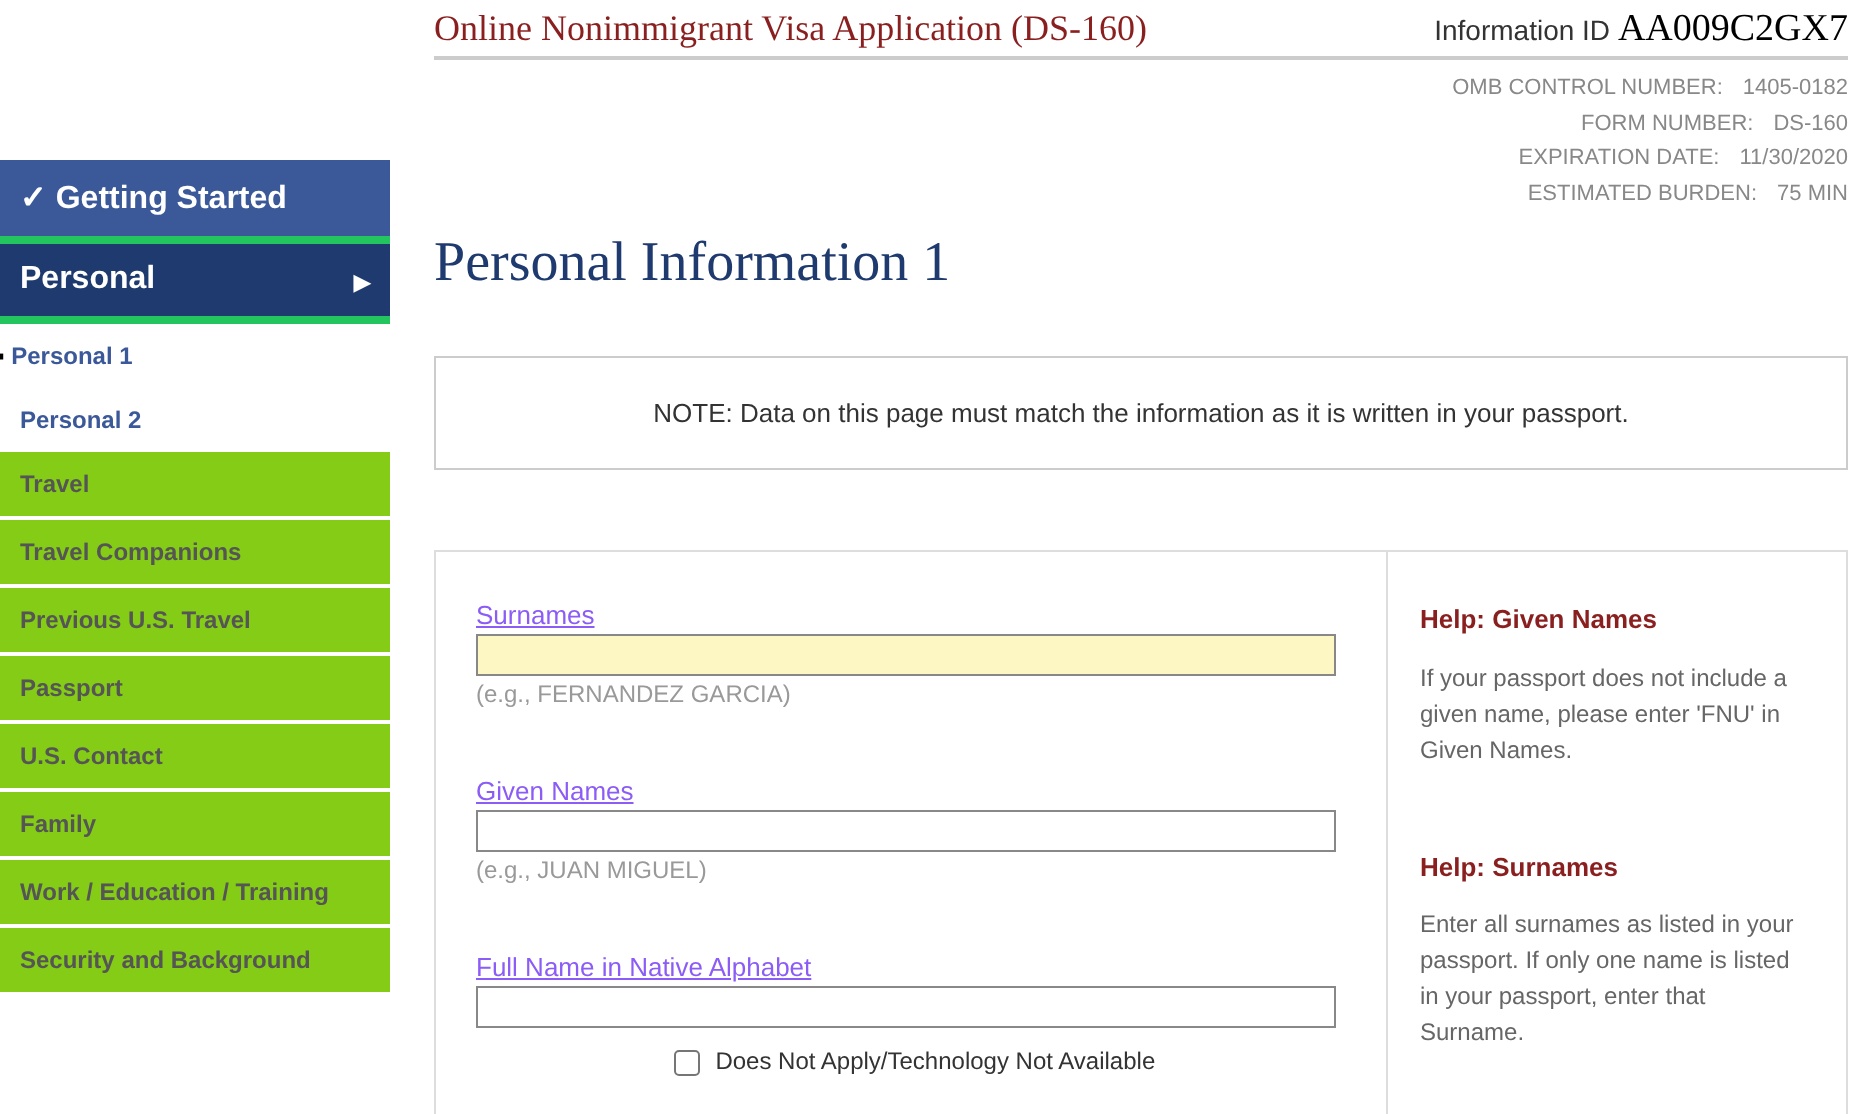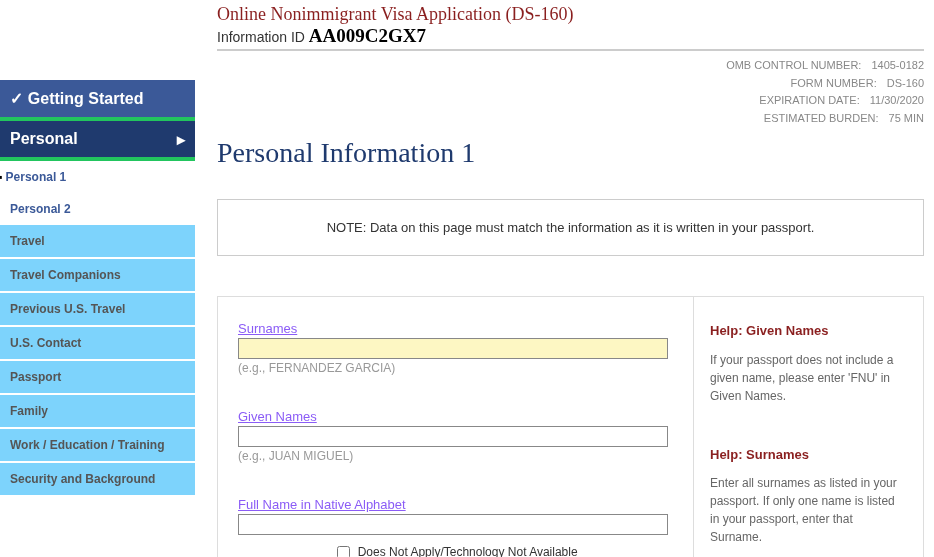--- a/index.html
+++ b/index.html
@@ -50,49 +50,48 @@
     font-weight: bold;
     font-size: 12px;
     border-bottom: none;
   }
   .nav-sub.active::before {
     content: "▪ ";
     color: #000;
     margin-left: -12px;
   }
   .nav-gray {
-    background: #7dd3fc;
+    background: #84cc16;
     color: #555;
     font-weight: bold;
     border-bottom: 2px solid #fff;
     font-size: 12px;
   }
   .main {
     flex: 1;
     padding: 0 10px 0 22px;
   }
   .header-row {
     display: flex;
     justify-content: space-between;
     align-items: baseline;
     border-bottom: 2px solid #ccc;
     padding: 4px 0 2px;
-    flex-direction: column;
   }
   .app-title {
     color: #8a1f1f;
     font-family: Georgia, serif;
     font-size: 18px;
   }
   .app-id-label {
     font-size: 14px;
     color: #333;
   }
   .app-id-value {
-    font-weight: bold;
+    font-weight: normal;
     font-size: 19px;
     font-family: Georgia, serif;
     color: #000;
   }
   .meta {
     text-align: right;
     font-size: 11px;
     color: #888;
     margin-top: 6px;
     line-height: 1.6;
@@ -176,22 +175,22 @@
 
 <div class="container">
   <div class="sidebar">
     <div class="nav-item nav-getting-started">Getting Started</div>
     <div class="nav-item nav-personal">Personal</div>
     <div class="nav-item nav-sub active">Personal 1</div>
     <div class="nav-item nav-sub">Personal 2</div>
     <div class="nav-item nav-gray">Travel</div>
     <div class="nav-item nav-gray">Travel Companions</div>
     <div class="nav-item nav-gray">Previous U.S. Travel</div>
+    <div class="nav-item nav-gray">Passport</div>
     <div class="nav-item nav-gray">U.S. Contact</div>
-    <div class="nav-item nav-gray">Passport</div>
     <div class="nav-item nav-gray">Family</div>
     <div class="nav-item nav-gray">Work / Education / Training</div>
     <div class="nav-item nav-gray">Security and Background</div>
   </div>
 
   <div class="main">
     <div class="header-row">
       <span class="app-title">Online Nonimmigrant Visa Application (DS-160)</span>
       <span>
         <span class="app-id-label">Information ID </span><span class="app-id-value">AA009C2GX7</span>

